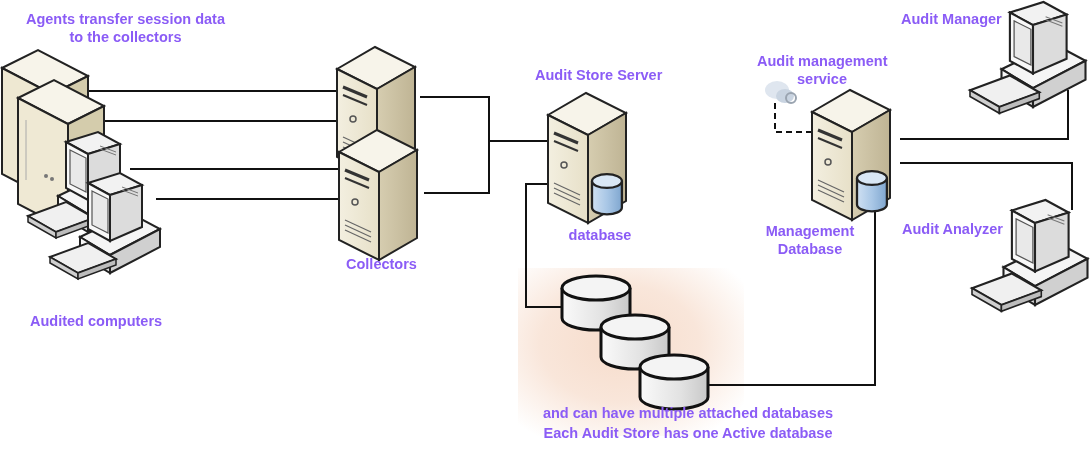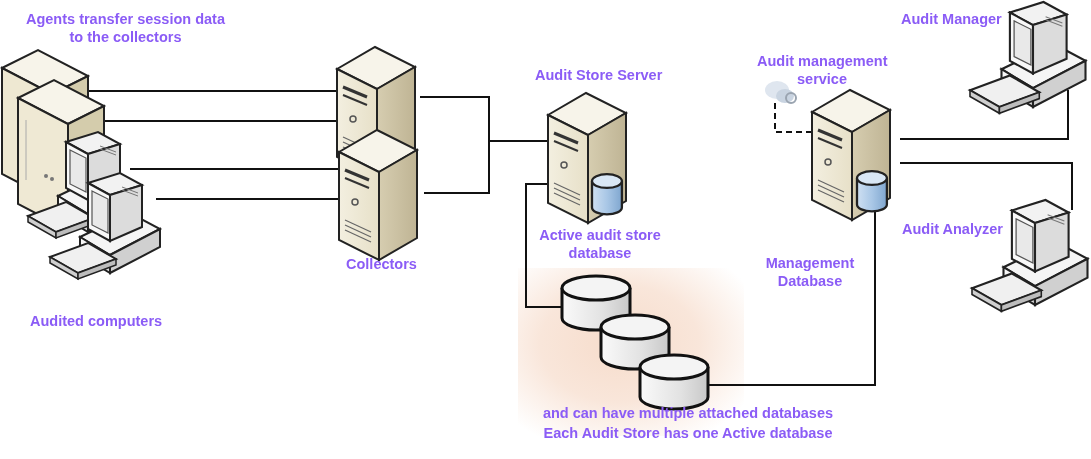--- a/index.html
+++ b/index.html
@@ -148,29 +148,28 @@
   </g>
 </svg>
 
 <div class="label" style="left:18px; top:10px;">
   <span style="display:inline-block; white-space:normal; width:215px;">Agents transfer session data to the collectors</span>
 </div>
 <div class="label" style="left:30px; top:312px;">Audited computers</div>
 <div class="label" style="left:346px; top:255px;text-align:center;">Collectors</div>
 <div class="label" style="left:535px; top:66px;">Audit Store Server</div>
 <div class="label" style="left:535px; top:226px; width:130px;">
-  <div>Active audit store</div>
   <div>database</div>
 </div>
 <div class="label" style="left:528px; top:403px; width:320px; line-height:20px;">
   <div>and can have multiple attached databases</div>
   <div>Each Audit Store has one Active database</div>
 </div>
 <div class="label" style="left:757px; top:52px; width:130px;">
   <div>Audit management</div>
   <div>service</div>
 </div>
-<div class="label" style="left:760px; top:222px; width:100px;margin-top:32px;">
+<div class="label" style="left:760px; top:222px; width:100px;">
   <div>Management</div>
   <div>Database</div>
 </div>
 <div class="label" style="left:901px; top:10px;">Audit Manager</div>
 <div class="label" style="left:902px; top:220px;">Audit Analyzer</div>
 
 </body></html>

